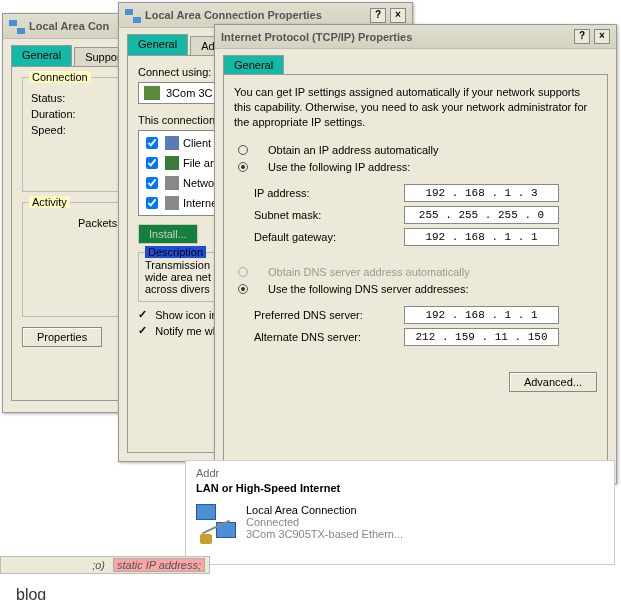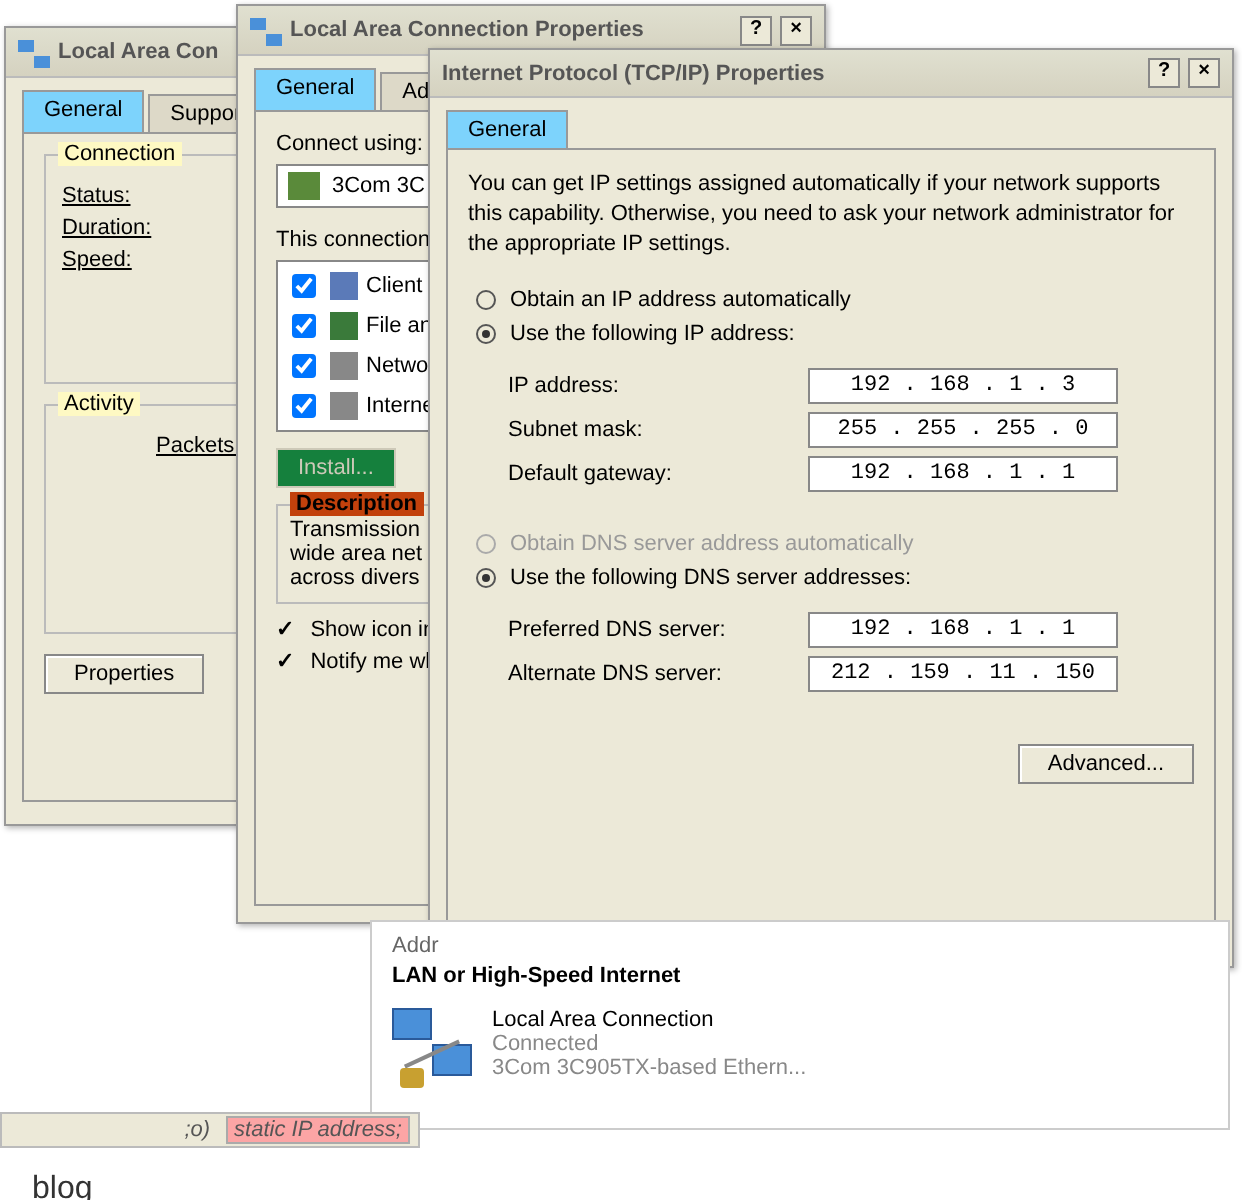--- a/index.html
+++ b/index.html
@@ -8,51 +8,51 @@
 .window { position: absolute; background: #ece9d8; border: 1px solid #999; box-shadow: 1px 1px 3px rgba(0,0,0,0.3); }
 .titlebar { background: linear-gradient(#e0e0d0, #d5d2c0); padding: 4px 6px; display: flex; align-items: center; gap: 4px; border-bottom: 1px solid #bbb; }
 .titlebar-text { flex: 1; font-weight: bold; color: #555; }
 .titlebar-btn { width: 16px; height: 15px; border: 1px solid #888; background: #ece9d8; text-align: center; line-height: 12px; font-weight: bold; font-size: 10px; cursor: pointer; }
 .net-icon { width: 16px; height: 16px; display: inline-block; position: relative; }
 .net-icon::before { content: ''; position: absolute; width: 8px; height: 6px; background: #4a90d9; top: 2px; left: 0; }
 .net-icon::after { content: ''; position: absolute; width: 8px; height: 6px; background: #4a90d9; bottom: 0; right: 0; }
 
 .tabs { display: flex; padding: 6px 8px 0 8px; }
 .tab { padding: 3px 10px; border: 1px solid #999; border-bottom: none; background: #ece9d8; margin-right: 2px; cursor: pointer; position: relative; }
-.tab.active { background: #7dd3fc; z-index: 2; }
+.tab.active { background: #14b8a6; z-index: 2; }
 .tab:not(.active) { background: #ddd9c8; margin-top: 2px; }
 .tab-content { border: 1px solid #999; margin: 0 8px 8px 8px; padding: 10px; background: #ece9d8; position: relative; }
 
 
 #win1 { left: 2px; top: 13px; width: 210px; height: 400px; }
 #win1 .tab-content { height: 335px; }
 .fieldset { border: 1px solid #bbb; margin: 0 0 10px 0; padding: 10px 8px 8px 8px; position: relative; }
 .fieldset-label { position: absolute; top: -7px; left: 6px; background: #fef9c3; padding: 0 3px; }
-.row { margin: 4px 0; text-decoration: underline; }
+.row { margin: 4px 0; }
 .btn { border: 1px solid #888; background: #ece9d8; padding: 3px 14px; cursor: pointer; box-shadow: inset 1px 1px 0 #fff; }
 
 
 #win2 { left: 118px; top: 2px; width: 295px; height: 460px; }
 #win2 .tab-content { height: 398px; overflow: hidden; }
 .conn-row { display: flex; align-items: center; gap: 6px; margin: 4px 0; }
 .adapter-icon { width: 16px; height: 14px; background: #5a8a3a; display: inline-block; }
 .check-list { border: 1px solid #888; background: #fff; padding: 2px; margin: 4px 0; }
 .check-item { display: flex; align-items: center; gap: 4px; padding: 1px; }
 .check { width: 12px; height: 12px; }
 .proto-icon { width: 14px; height: 14px; display: inline-block; background: #888; }
 .desc-box { border: 1px solid #bbb; padding: 6px; margin: 6px 0; position: relative; }
-.desc-label { position: absolute; top: -7px; left: 6px; background: #c2410c; padding: 0 3px; font-weight: bold; }
+.desc-label { position: absolute; top: -7px; left: 6px; background: #1d4ed8; padding: 0 3px; }
 .checkline { display: flex; align-items: center; gap: 5px; margin: 3px 0; }
 .checkmark::before { content: '✓'; font-weight: bold; margin-right: 3px; }
 
 
 #win3 { left: 214px; top: 24px; width: 403px; height: 460px; }
 #win3 .tab-content { height: 395px; }
 .help-text { margin: 0 0 14px 0; line-height: 1.35; }
-.radio-line { display: flex; align-items: center; gap: 7px; margin: 5px 0 5px 4px; }
+.radio-line { display: flex; align-items: center; gap: 20px; margin: 5px 0 5px 4px; }
 .radio { width: 10px; height: 10px; border: 1px solid #555; border-radius: 50%; display: inline-block; position: relative; }
 .radio.checked::after { content: ''; position: absolute; width: 4px; height: 4px; background: #333; border-radius: 50%; top: 2px; left: 2px; }
 .radio.disabled { border-color: #aaa; }
 .ip-section { border: 1px solid #ccc; border-left: none; border-right: none; border-bottom: none; padding: 2px 4px 10px 4px; margin-bottom: 6px; }
 .ip-row { display: flex; align-items: center; margin: 4px 0 4px 16px; }
 .ip-label { width: 150px; }
 .ip-input { width: 155px; border: 1px solid #888; background: #fff; padding: 2px 4px; font-family: 'Courier New', monospace; text-align: center; letter-spacing: 0; }
 .disabled-text { color: #999; }
 .btn-row { display: flex; justify-content: flex-end; gap: 8px; padding: 8px 10px; }
 .btn-primary { border: 2px solid #4a6a9a; }

